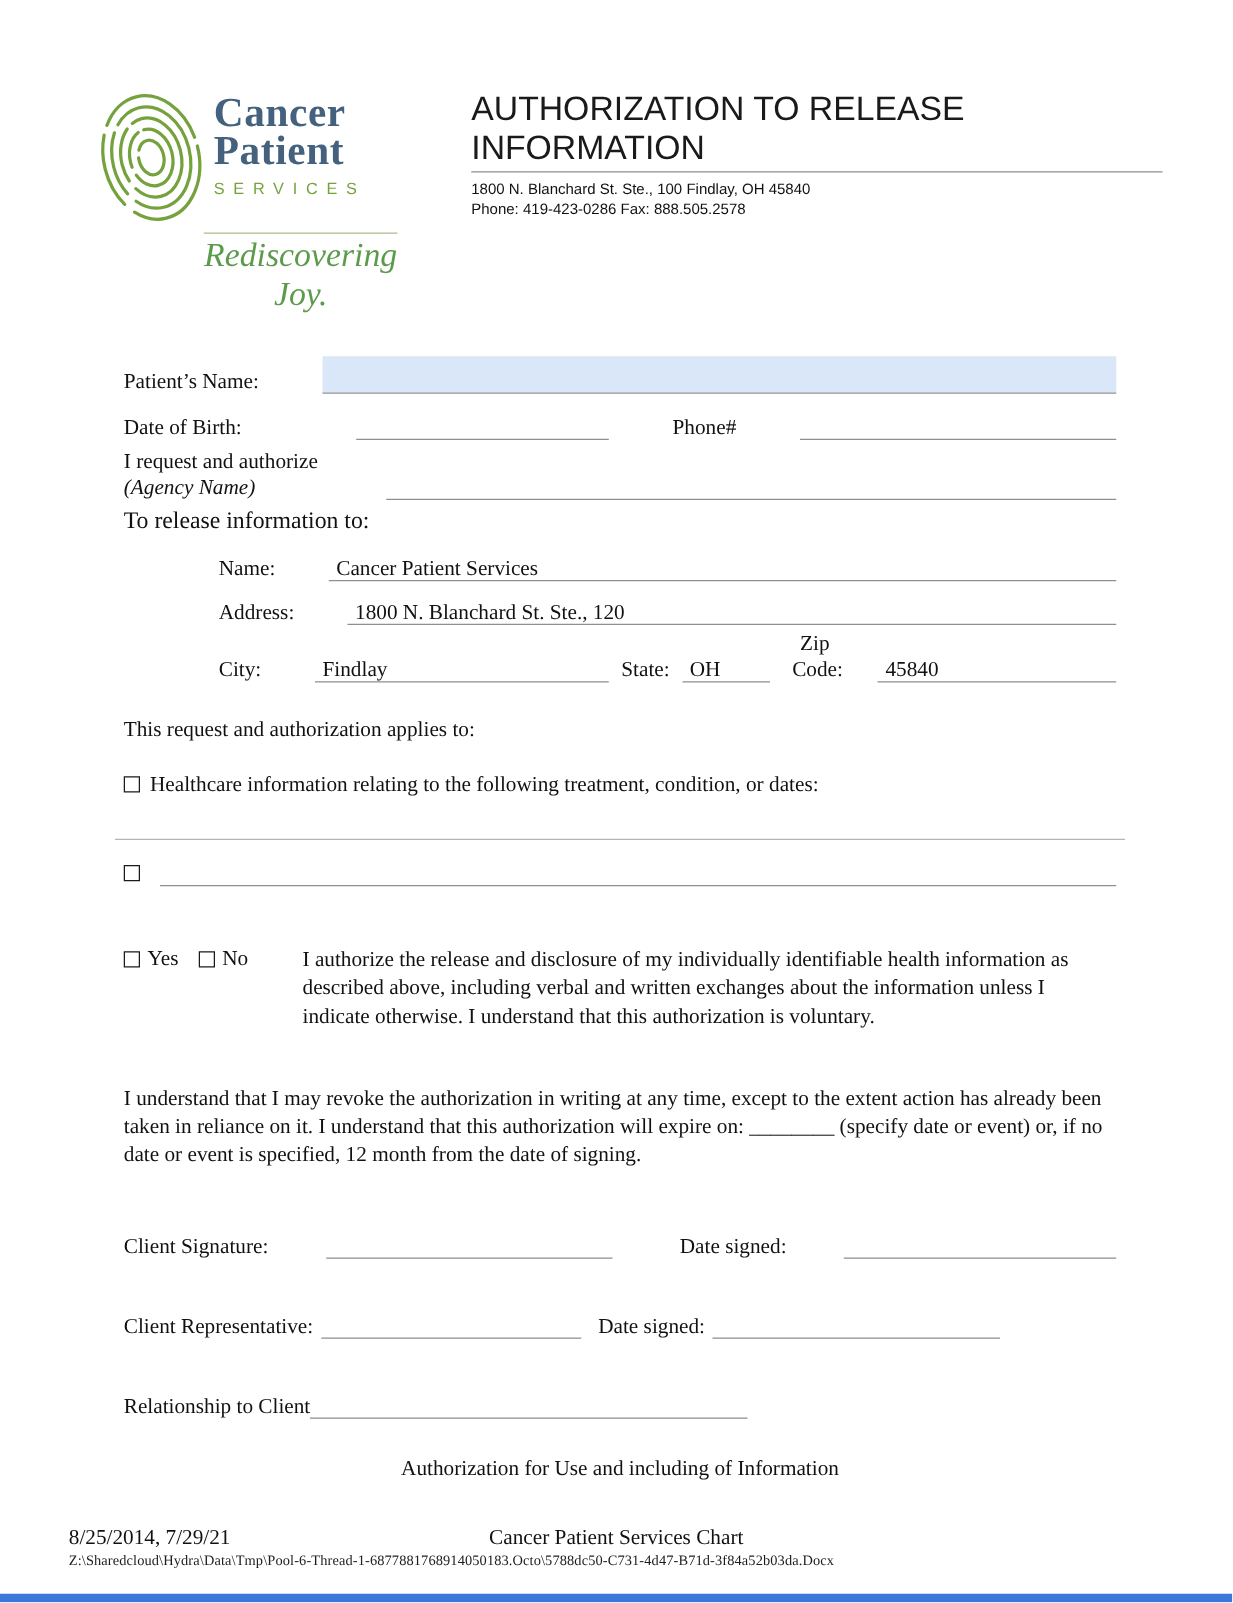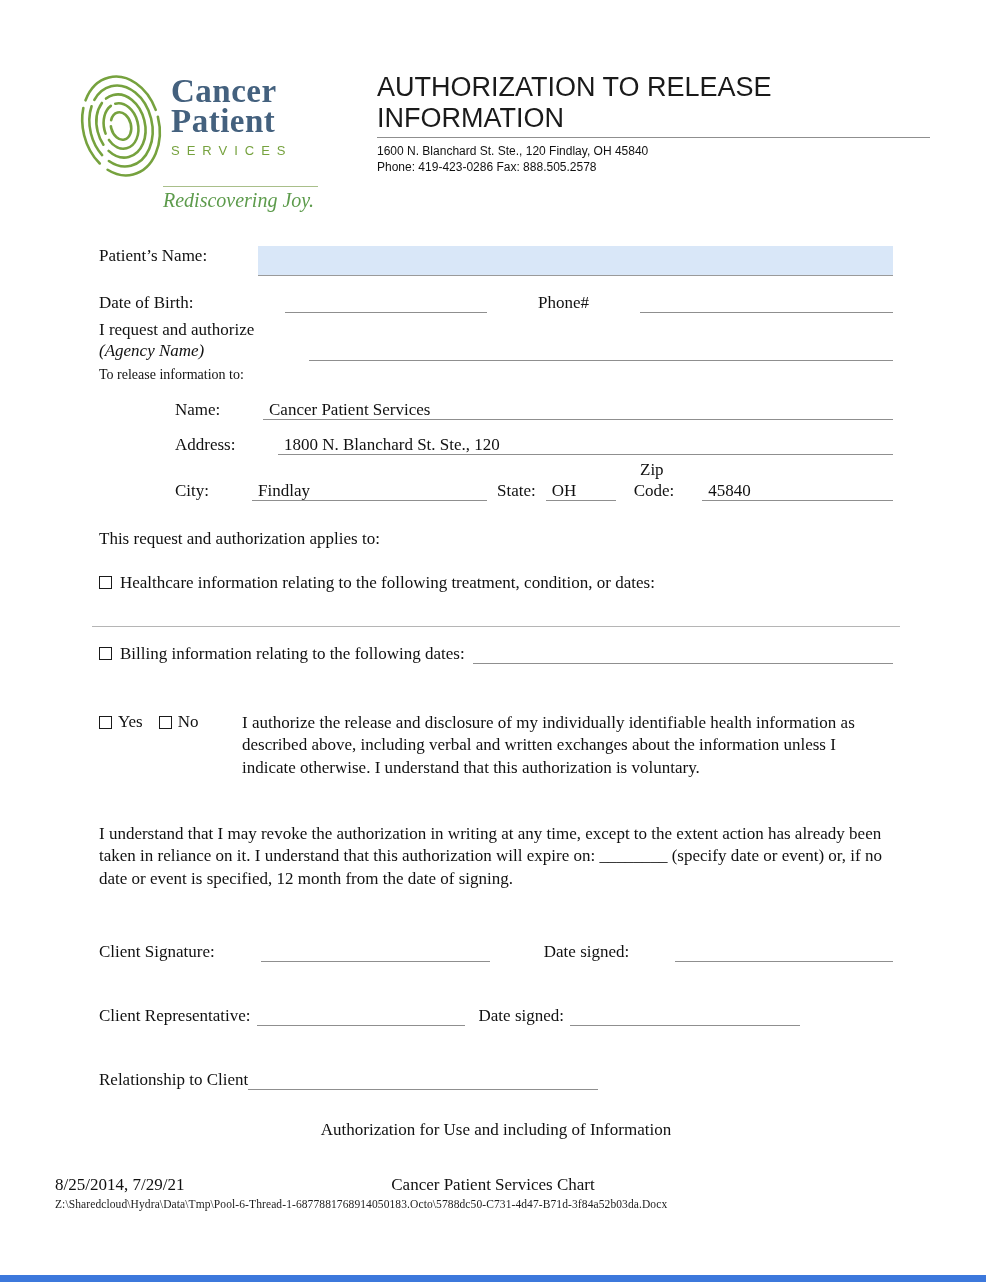--- a/index.html
+++ b/index.html
@@ -36,27 +36,27 @@
   .logo-services {
     font-family: "Liberation Sans", sans-serif;
     font-size: 13px;
     letter-spacing: 7px;
     color: #76a23e;
     margin-top: 6px;
   }
   .logo-tagline {
     font-family: "Liberation Serif", serif;
     font-style: italic;
-    font-size: 20px;
+    font-size: 27px;
     color: #5d9b4c;
     border-top: 1px solid #a9bf8a;
     margin: 4px 0 0 88px;
     padding-top: 2px;
     width: 155px;
-    text-align: left;
+    text-align: center;
   }
 
   .title-block { flex: 1; margin-left: 52px; padding-top: 2px; }
   .form-title {
     font-family: "Liberation Sans", sans-serif;
     font-weight: 400;
     font-size: 27px;
     line-height: 1.15;
     color: #1a1a1a;
     border-bottom: 1px solid #8f8f8f;
@@ -78,39 +78,39 @@
   .blank {
     display: inline-block;
     border-bottom: 1px solid #8f8f8f;
     height: 20px;
     line-height: 20px;
     vertical-align: baseline;
   }
   .blank.flex { flex: 1; }
   .lbl { white-space: nowrap; }
 
-  .patient-row { margin-top: 34px; align-items: flex-start; }
+  .patient-row { margin-top: 34px; align-items: flex-end; }
   .patient-lbl { width: 159px; flex: 0 0 159px; }
   .patient-field {
     flex: 1;
     height: 30px;
     background: #d9e7f8;
     border-bottom: 1px solid #9a9a9a;
   }
 
   .dob-row { margin-top: 17px; gap: 27px; }
   .dob-lbl { width: 159px; flex: 0 0 159px; }
   .dob-blank { width: 202px; }
   .phone-lbl { margin-left: 24px; margin-right: 24px; }
 
   .request-line { margin-top: 7px; }
   .agency-row { margin-top: 1px; }
   .agency-lbl { font-style: italic; width: 210px; flex: 0 0 210px; }
 
-  .release-heading { font-size: 14px; margin-top: 6px; }
+  .release-heading { font-size: 19px; margin-top: 6px; }
 
   .indent { margin-left: 76px; }
   .name-row { margin-top: 17px; }
   .name-lbl { width: 88px; flex: 0 0 88px; }
   .addr-row { margin-top: 15px; }
   .addr-lbl { width: 103px; flex: 0 0 103px; }
   .blank .val { padding-left: 6px; }
 
   .zip-line { margin: 6px 0 0 541px; line-height: 1.1; }
   .city-row { margin-top: 1px; }
@@ -202,21 +202,21 @@
         <div class="logo-words">
           <div class="logo-name">Cancer</div>
           <div class="logo-name">Patient</div>
           <div class="logo-services">SERVICES</div>
         </div>
       </div>
       <div class="logo-tagline">Rediscovering Joy.</div>
     </div>
     <div class="title-block">
       <div class="form-title">AUTHORIZATION TO RELEASE INFORMATION</div>
-      <div class="org-line">1600 N. Blanchard St. Ste., 120 Findlay, OH 45840</div>
+      <div class="org-line">1800 N. Blanchard St. Ste., 100 Findlay, OH 45840</div>
       <div class="org-line">Phone: 419-423-0286 Fax: 888.505.2578</div>
     </div>
   </div>
 
   <div class="content">
 
     <div class="row patient-row">
       <span class="lbl patient-lbl">Patient’s Name:</span>
       <span class="patient-field"></span>
     </div>
@@ -261,21 +261,20 @@
 
     <div class="check-row">
       <span class="checkbox"></span>
       <span>Healthcare information relating to the following treatment, condition, or dates:</span>
     </div>
 
     <hr class="divider">
 
     <div class="check-row billing-row">
       <span class="checkbox"></span>
-      <span class="lbl">Billing information relating to the following dates:</span>
       <span class="blank flex billing-blank"></span>
     </div>
 
 
     <div class="consent-block">
       <div class="consent-checks">
         <span class="pair">
           <span class="checkbox inline"></span>
           <span>Yes</span>
         </span>

